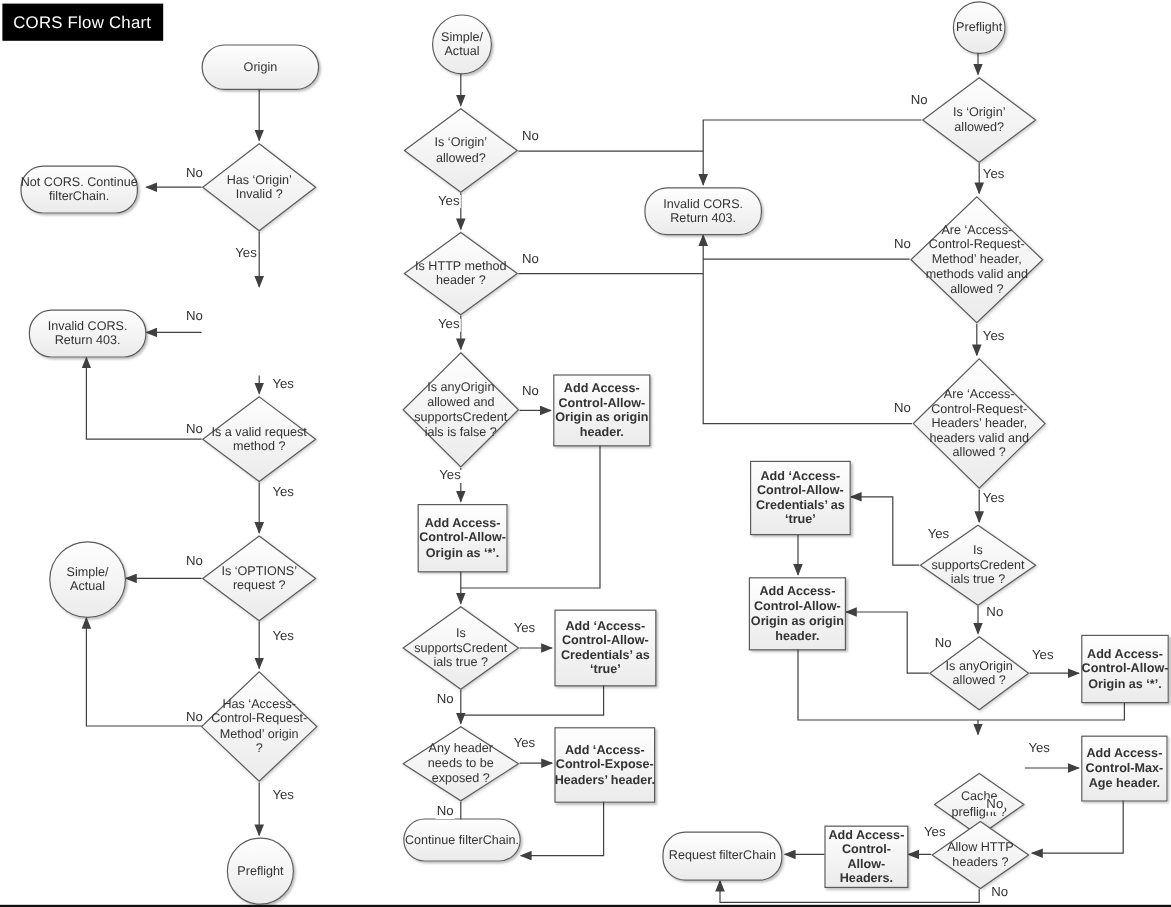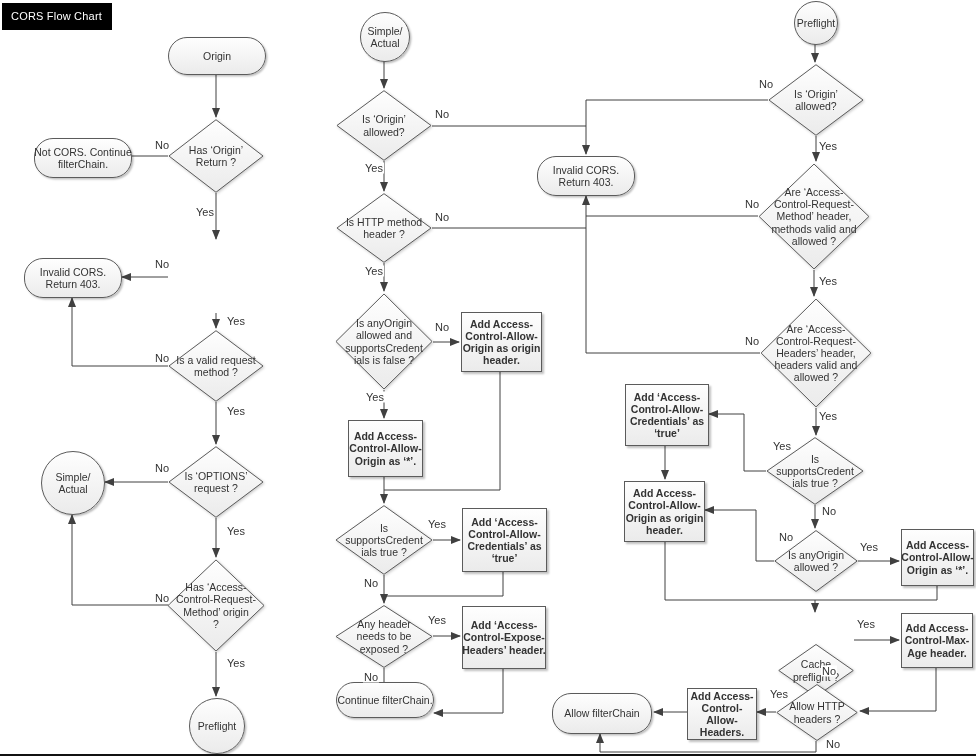--- a/index.html
+++ b/index.html
@@ -32,21 +32,21 @@
   }
   .diamond{background:transparent;}
   .diamond svg.shape{position:absolute;inset:0;width:100%;height:100%;filter:drop-shadow(1.5px 1.5px 1.5px rgba(0,0,0,0.22));}
   .diamond svg.shape polygon{fill:url(#nodeGrad);stroke:#5b5b5b;stroke-width:1;}
   .elabel{
     position:absolute;z-index:4;transform:translate(-50%,-50%);
     font-size:11px;color:#333333;background:#ffffff;padding:0 1px;line-height:1;
   }
   .title-badge{
     position:absolute;left:2px;top:3px;z-index:5;background:#000000;color:#ffffff;
-    font-size:11px;padding:7px 10px 8px 9px;letter-spacing:0.2px;
+    font-size:14px;padding:7px 10px 8px 9px;letter-spacing:0.2px;
   }
   .bottom-edge{position:absolute;left:0;top:754px;width:976px;height:2px;background:#111111;z-index:6;}
 </style>
 </head>
 <body>
 
 <div class="canvas">
 
   <svg class="wires" width="976" height="756">
     <defs>
@@ -113,23 +113,23 @@
   <div class="title-badge">CORS Flow Chart</div>
 
   <div class="node stadium" style="left:168px;top:37px;width:96px;height:36px">
       <span class="nlabel">Origin</span>
     </div>
   <div class="node diamond" style="left:168px;top:119px;width:96px;height:74px">
       <svg class="shape" viewBox="0 0 100 100" preserveAspectRatio="none">
         <polygon points="50,1 99,50 50,99 1,50" vector-effect="non-scaling-stroke"></polygon>
       </svg>
       <span class="nlabel">Has ‘Origin’
-Return ?</span>
-    </div>
-  <div class="node stadium" style="left:34px;top:138px;width:96px;height:38px">
+Invalid ?</span>
+    </div>
+  <div class="node stadium" style="left:17px;top:138px;width:96px;height:38px">
       <span class="nlabel">Not CORS. Continue
 filterChain.</span>
     </div>
   <div class="node stadium" style="left:24px;top:258px;width:96px;height:38px">
       <span class="nlabel">Invalid CORS.
 Return 403.</span>
     </div>
   <div class="node diamond" style="left:168px;top:446px;width:96px;height:72px">
       <svg class="shape" viewBox="0 0 100 100" preserveAspectRatio="none">
         <polygon points="50,1 99,50 50,99 1,50" vector-effect="non-scaling-stroke"></polygon>
@@ -315,21 +315,21 @@
       <span class="nlabel">Allow HTTP
 headers ?</span>
     </div>
   <div class="node rect" style="left:687px;top:688px;width:68px;height:50px">
       <span class="nlabel">Add Access-
 Control-
 Allow-
 Headers.</span>
     </div>
   <div class="node stadium" style="left:552px;top:693px;width:98px;height:39px">
-      <span class="nlabel">Allow filterChain</span>
+      <span class="nlabel">Request filterChain</span>
     </div>
 
   <span class="elabel" style="left:162px;top:145px">No</span>
   <span class="elabel" style="left:205px;top:212px">Yes</span>
   <span class="elabel" style="left:162px;top:264px">No</span>
   <span class="elabel" style="left:236px;top:321px">Yes</span>
   <span class="elabel" style="left:162px;top:358px">No</span>
   <span class="elabel" style="left:236px;top:411px">Yes</span>
   <span class="elabel" style="left:162px;top:468px">No</span>
   <span class="elabel" style="left:236px;top:531px">Yes</span>

